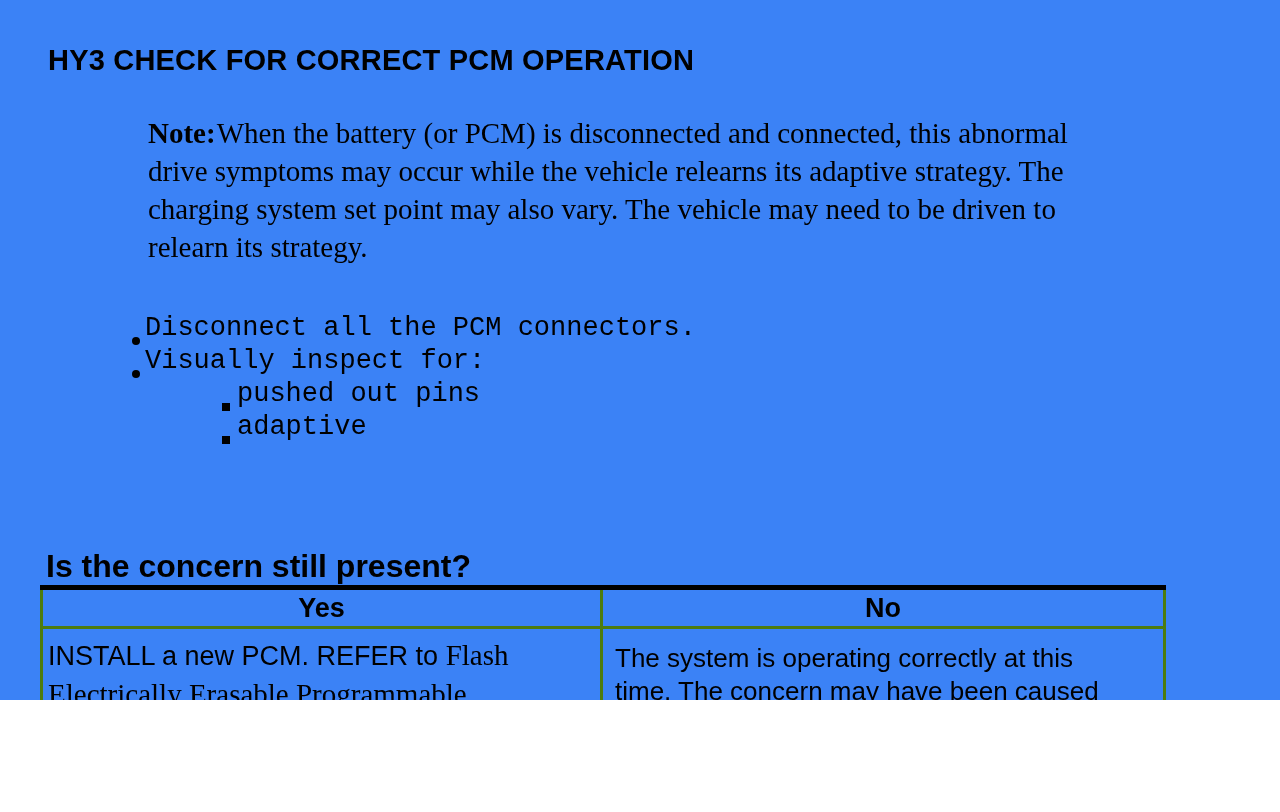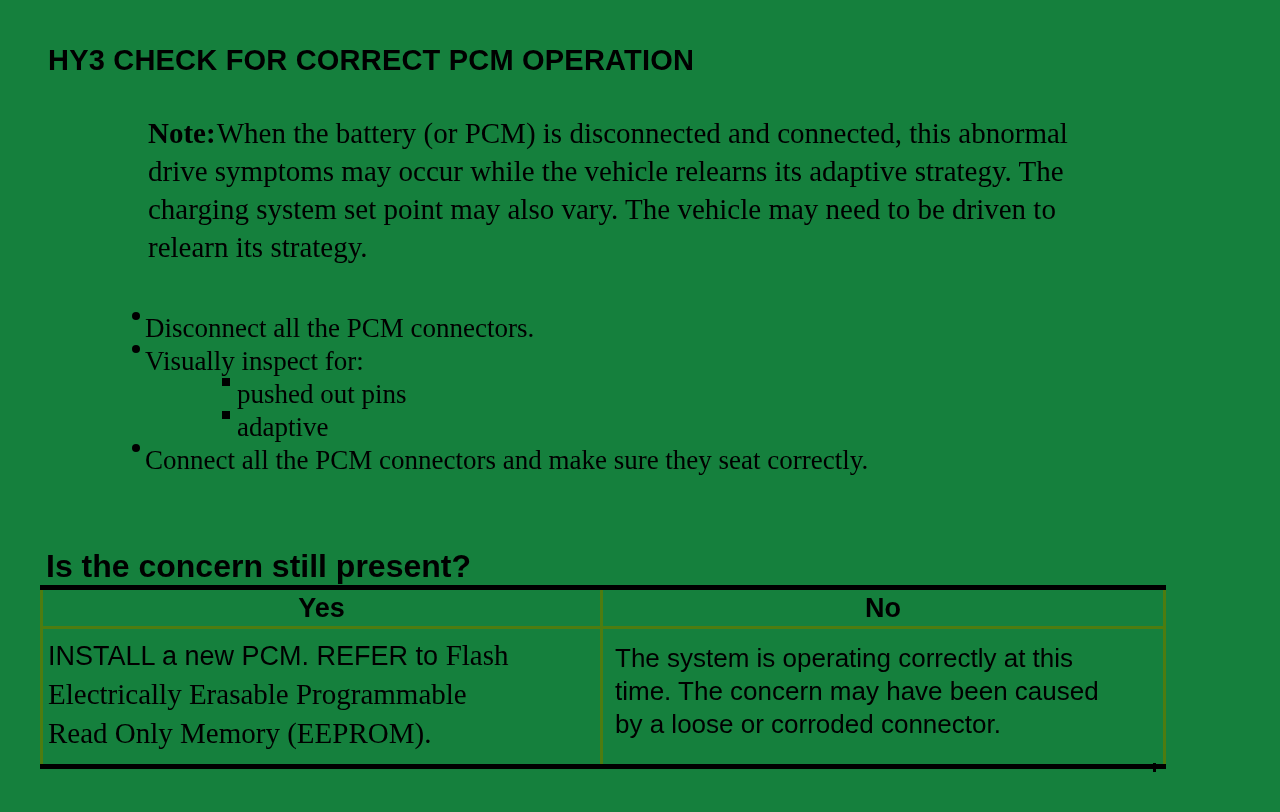--- a/index.html
+++ b/index.html
@@ -1,20 +1,20 @@
 <!DOCTYPE html>
 <html><head>
 <meta charset="utf-8">
 <style>
   html, body { margin: 0; padding: 0; background: #ffffff; }
   .page {
     position: relative;
     width: 1280px;
-    height: 812px;
-    background: #15803d;
+    height: 700px;
+    background: #3b82f6;
     color: #000000;
     overflow: hidden;
     font-family: "Liberation Sans", sans-serif;
   }
 
   .title {
     position: absolute;
     left: 48px;
     top: 46px;
     margin: 0;
@@ -40,22 +40,22 @@
   .note-text { white-space: pre-line; }
 
   .steps {
     position: absolute;
     left: 132px;
     top: 312px;
     width: 1050px;
   }
   .step {
     display: flex;
-    align-items: flex-start;
-    font-family: Liberation Serif, serif;
+    align-items: flex-end;
+    font-family: Liberation Mono, monospace;
     font-size: 27px;
     line-height: 33px;
     height: 33px;
     white-space: nowrap;
   }
   .step.l2 { margin-left: 90px; }
   .bullet-dot {
     width: 8px; height: 8px;
     background: #000;
     border-radius: 50%;
@@ -159,24 +159,20 @@
       <span>Visually inspect for:</span>
     </div>
     <div class="step l2">
       <span class="bullet-square"></span>
       <span>pushed out pins</span>
     </div>
     <div class="step l2">
       <span class="bullet-square"></span>
       <span>adaptive</span>
     </div>
-    <div class="step l1">
-      <span class="bullet-dot"></span>
-      <span>Connect all the PCM connectors and make sure they seat correctly.</span>
-    </div>
   </div>
 
   <h2 class="question">Is the concern still present?</h2>
 
   <table class="decision">
     <thead>
       <tr>
         <th class="col-yes">Yes</th>
         <th class="col-no">No</th>
       </tr>

